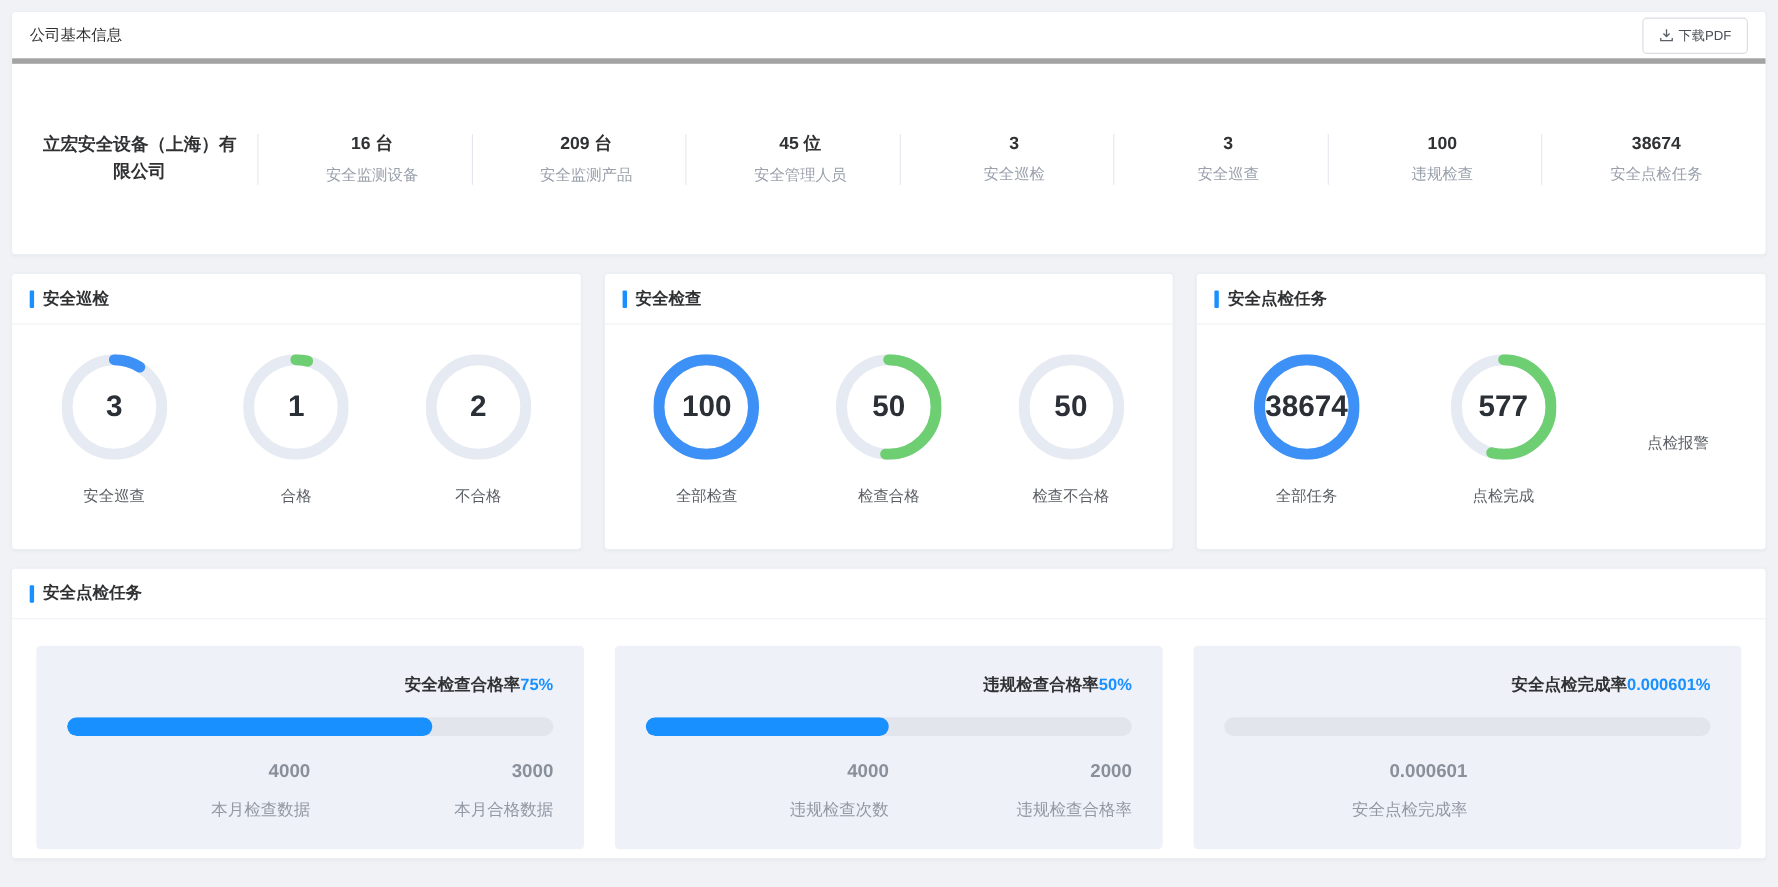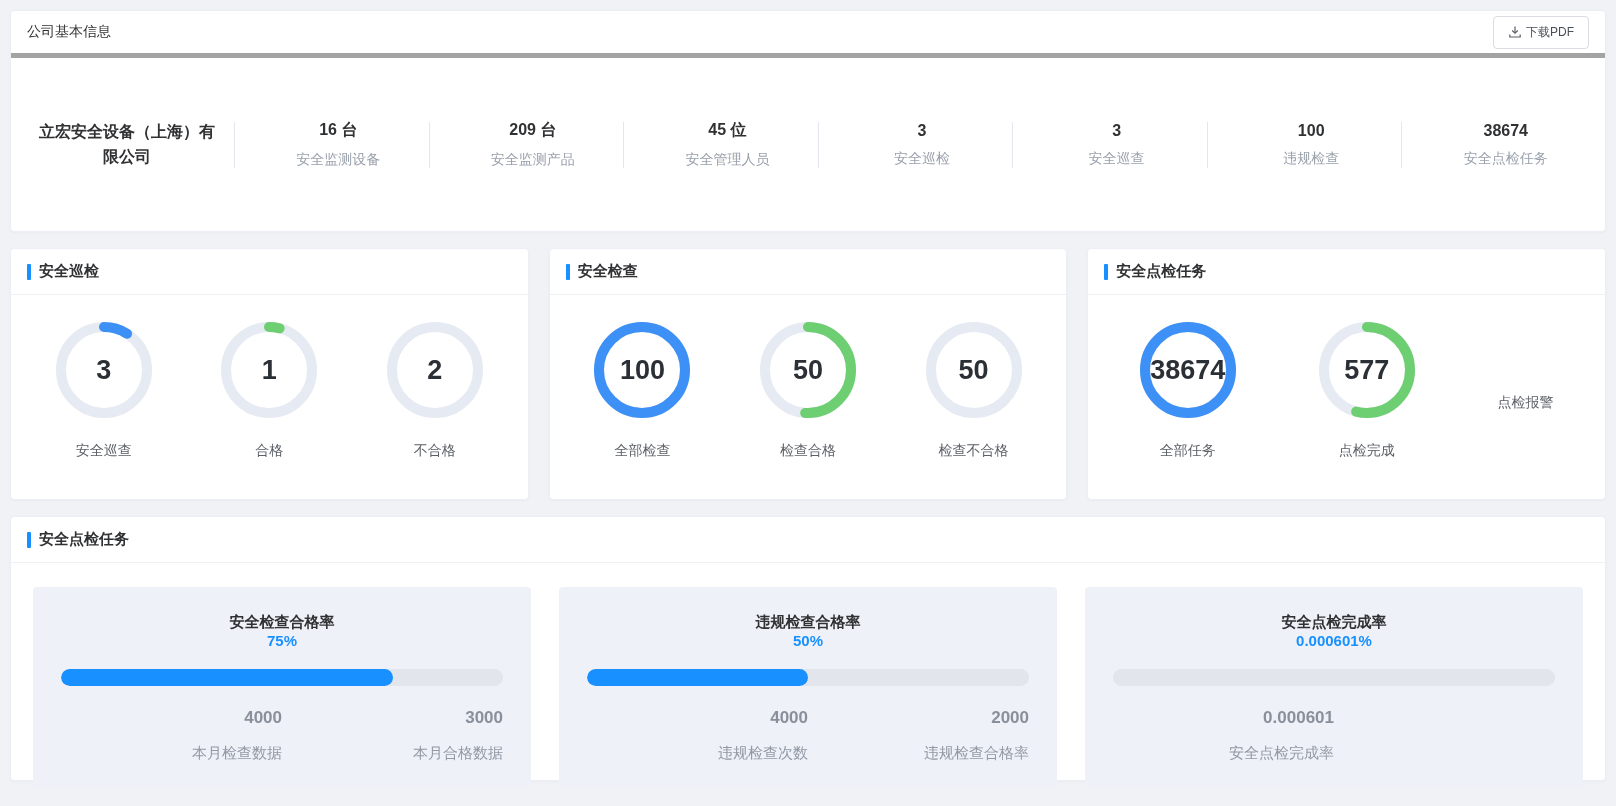--- a/index.html
+++ b/index.html
@@ -107,21 +107,21 @@
     flex:1;
     display:flex; gap:28px;
     padding:24px 22px;
   }
   .panel {
     flex:1;
     background:#eef1f8;
     border-radius:4px;
     padding:26px 28px;
   }
-  .panel-top { display:flex; align-items:center; justify-content:flex-end;flex-direction:column; }
+  .panel-top { display:flex; align-items:center; justify-content:flex-end; }
   .panel-title { font-size:15px; font-weight:bold; color:#303133; }
   .panel-pct  { font-size:15px; font-weight:bold; color:#1890ff; }
   .bar-track {
     margin-top:20px;
     height:17px;
     background:#e2e5eb;
     border-radius:9px;
     overflow:hidden;
   }
   .bar-fill {

